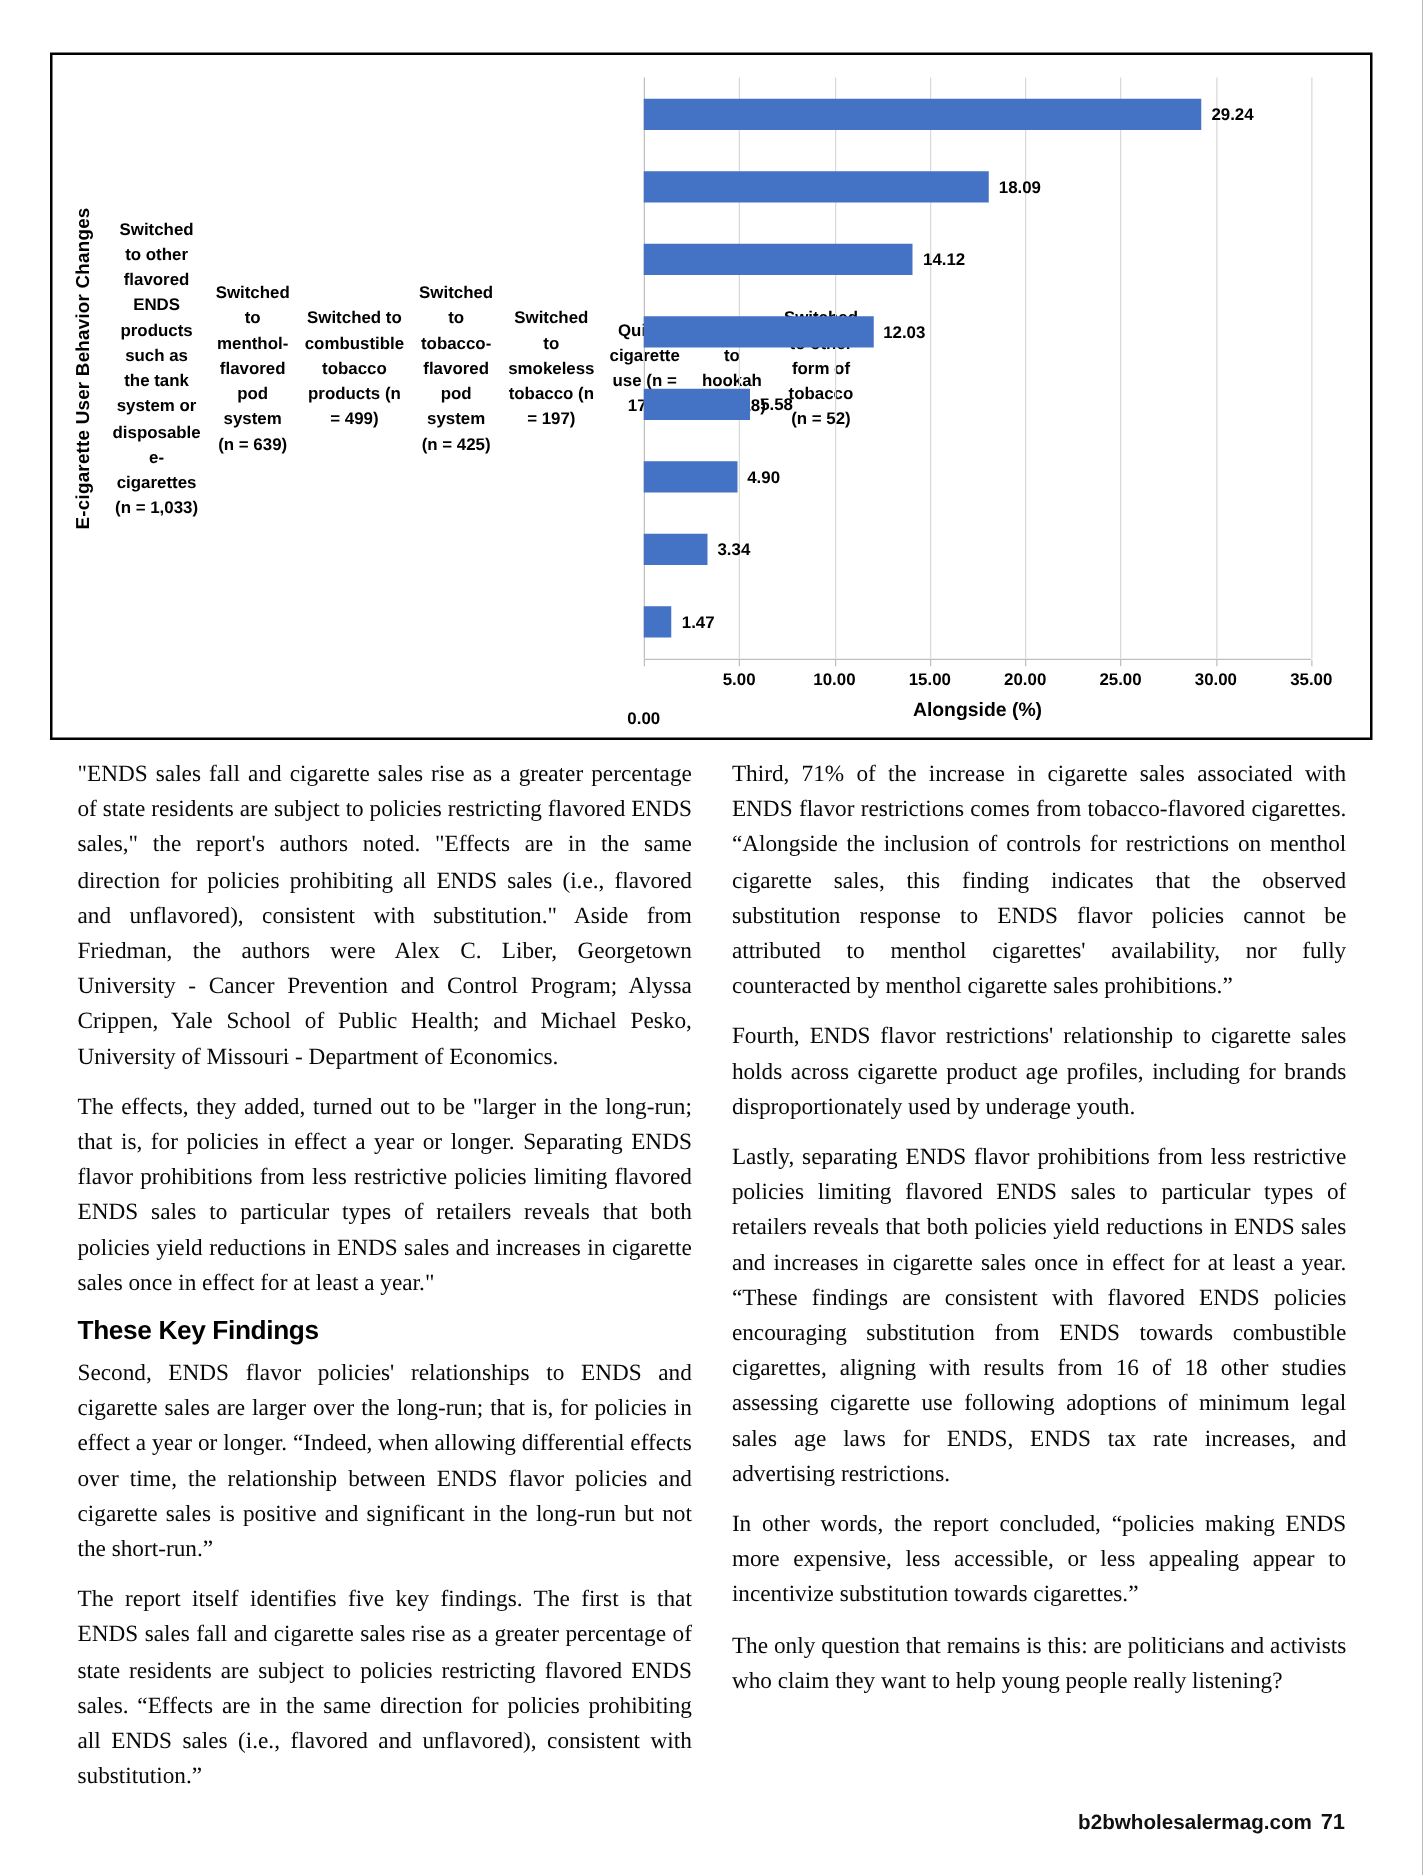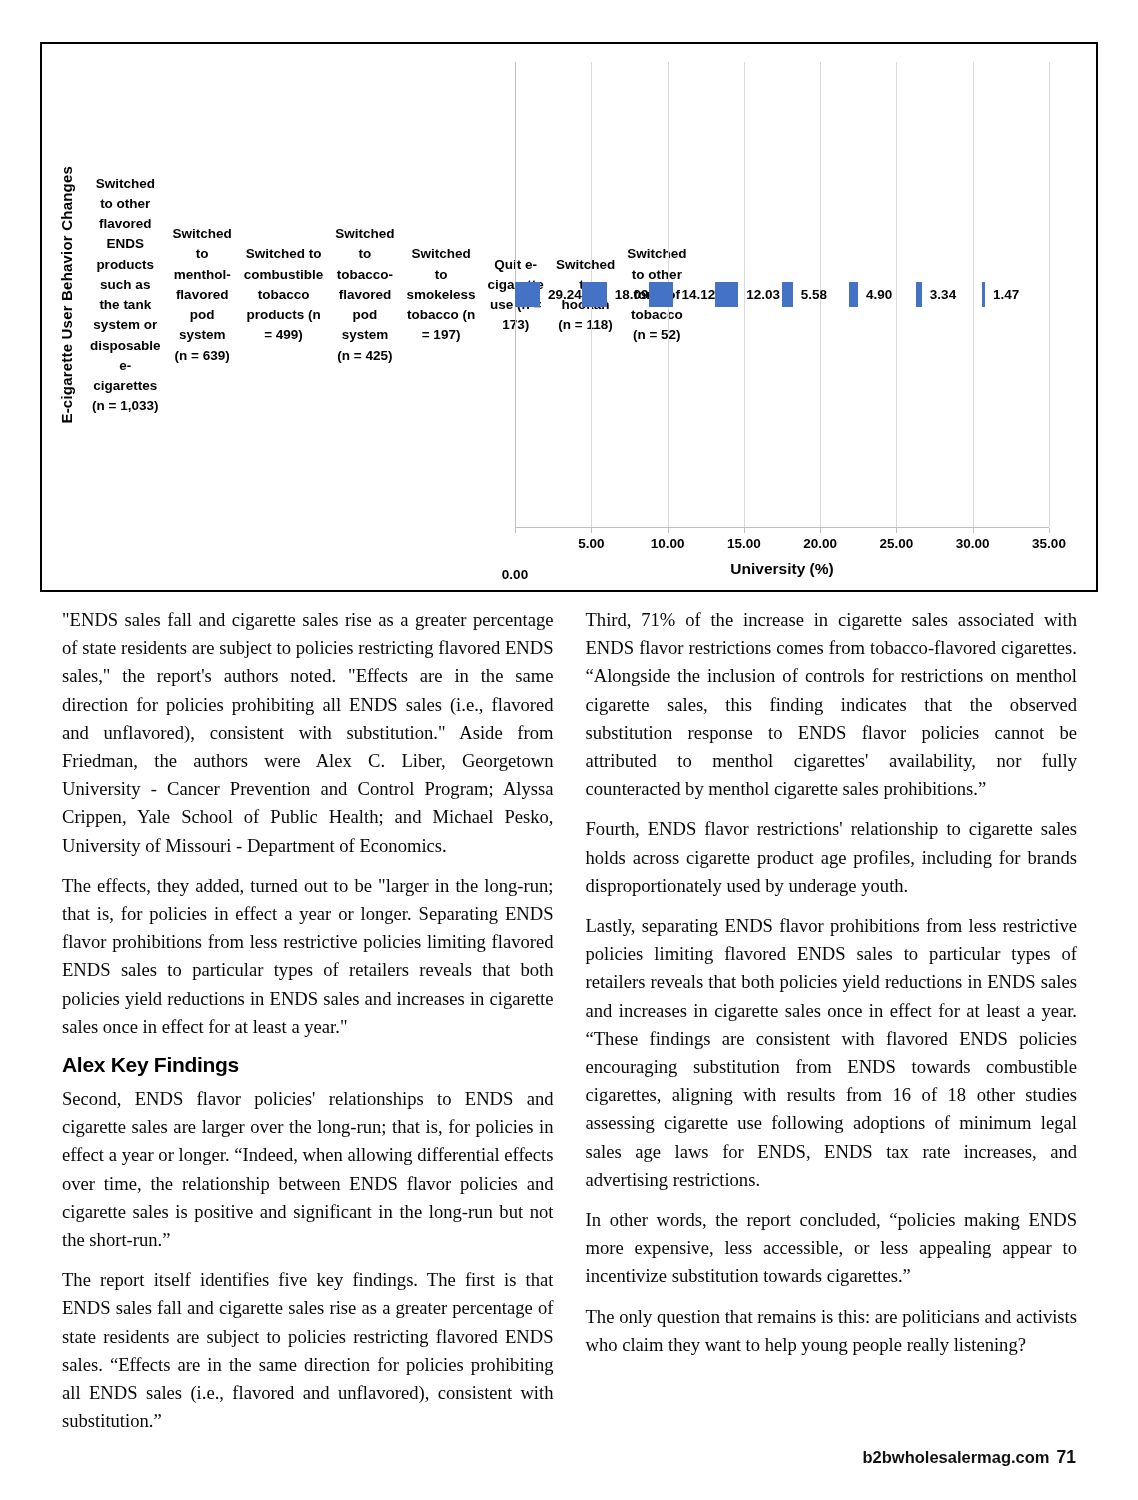--- a/index.html
+++ b/index.html
@@ -23,21 +23,21 @@
   .labels-col{width:425px;display:flex;flex-direction:row;}
   .clabel{
     flex:1;display:flex;align-items:center;justify-content:flex-end;
     padding-right:12px;font-weight:700;font-size:13.5px;line-height:1.5;
   }
   .clabel span{display:inline-block;text-align:center;max-width:100%;}
   .plot-col{flex:1;position:relative;margin-right:47px;border-bottom:1px solid #bfbfbf;}
   .gridlines{position:absolute;top:0;left:0;right:0;bottom:0;}
   .gline{position:absolute;top:0;bottom:0;width:1px;background:#d9d9d9;}
   .gline.axis0{background:#bfbfbf;}
-  .rows{position:relative;height:100%;display:flex;flex-direction:row;}
+  .rows{position:relative;height:100%;display:flex;flex-direction:column;}
   .brow{flex:1;display:flex;align-items:center;}
   .bar{height:25px;}
   .bval{font-weight:700;font-size:13.5px;margin-left:8px;white-space:nowrap;}
   .x-axis-row{display:flex;height:30px;}
   .x-spacer{width:473px;}
   .x-area{flex:1;position:relative;margin-right:47px;}
   .xmark{position:absolute;top:0;width:1px;height:5px;background:#bfbfbf;}
   .xtick{position:absolute;top:8px;transform:translateX(-50%);font-weight:700;font-size:13.5px;white-space:nowrap;}
   .x-title-row{display:flex;height:32px;}
   .x-title{flex:1;margin-right:47px;text-align:center;font-weight:700;font-size:15.5px;padding-top:2px;}
@@ -163,30 +163,30 @@
             <div class="xmark" style="left: 71.4286%;"></div>
             <span class="xtick" style="left: 71.4286%;">25.00</span>
             <div class="xmark" style="left: 85.7143%;"></div>
             <span class="xtick" style="left: 85.7143%;">30.00</span>
             <div class="xmark" style="left: 100%;"></div>
             <span class="xtick" style="left: 100%;">35.00</span>
           </div>
       </div>
       <div class="x-title-row">
         <div class="x-spacer"></div>
-        <div class="x-title">University (%)</div>
+        <div class="x-title">Alongside (%)</div>
       </div>
     </div>
   </div>
 
   <div class="article">
     <div class="col">
       <p>"ENDS sales fall and cigarette sales rise as a greater percentage of state residents are subject to policies restricting flavored ENDS sales," the report's authors noted. "Effects are in the same direction for policies prohibiting all ENDS sales (i.e., flavored and unflavored), consistent with substitution." Aside from Friedman, the authors were Alex C. Liber, Georgetown University - Cancer Prevention and Control Program; Alyssa Crippen, Yale School of Public Health; and Michael Pesko, University of Missouri - Department of Economics.</p>
       <p>The effects, they added, turned out to be "larger in the long-run; that is, for policies in effect a year or longer. Separating ENDS flavor prohibitions from less restrictive policies limiting flavored ENDS sales to particular types of retailers reveals that both policies yield reductions in ENDS sales and increases in cigarette sales once in effect for at least a year."</p>
-      <h2>Alex Key Findings</h2>
+      <h2>These Key Findings</h2>
       <p>Second, ENDS flavor policies' relationships to ENDS and cigarette sales are larger over the long-run; that is, for policies in effect a year or longer. “Indeed, when allowing differential effects over time, the relationship between ENDS flavor policies and cigarette sales is positive and significant in the long-run but not the short-run.”</p>
       <p>The report itself identifies five key findings. The first is that ENDS sales fall and cigarette sales rise as a greater percentage of state residents are subject to policies restricting flavored ENDS sales. “Effects are in the same direction for policies prohibiting all ENDS sales (i.e., flavored and unflavored), consistent with substitution.”</p>
     </div>
     <div class="col">
       <p>Third, 71% of the increase in cigarette sales associated with ENDS flavor restrictions comes from tobacco-flavored cigarettes. “Alongside the inclusion of controls for restrictions on menthol cigarette sales, this finding indicates that the observed substitution response to ENDS flavor policies cannot be attributed to menthol cigarettes' availability, nor fully counteracted by menthol cigarette sales prohibitions.”</p>
       <p>Fourth, ENDS flavor restrictions' relationship to cigarette sales holds across cigarette product age profiles, including for brands disproportionately used by underage youth.</p>
       <p>Lastly, separating ENDS flavor prohibitions from less restrictive policies limiting flavored ENDS sales to particular types of retailers reveals that both policies yield reductions in ENDS sales and increases in cigarette sales once in effect for at least a year. “These findings are consistent with flavored ENDS policies encouraging substitution from ENDS towards combustible cigarettes, aligning with results from 16 of 18 other studies assessing cigarette use following adoptions of minimum legal sales age laws for ENDS, ENDS tax rate increases, and advertising restrictions.</p>
       <p>In other words, the report concluded, “policies making ENDS more expensive, less accessible, or less appealing appear to incentivize substitution towards cigarettes.”</p>
       <p>The only question that remains is this: are politicians and activists who claim they want to help young people really listening?</p>
     </div>

